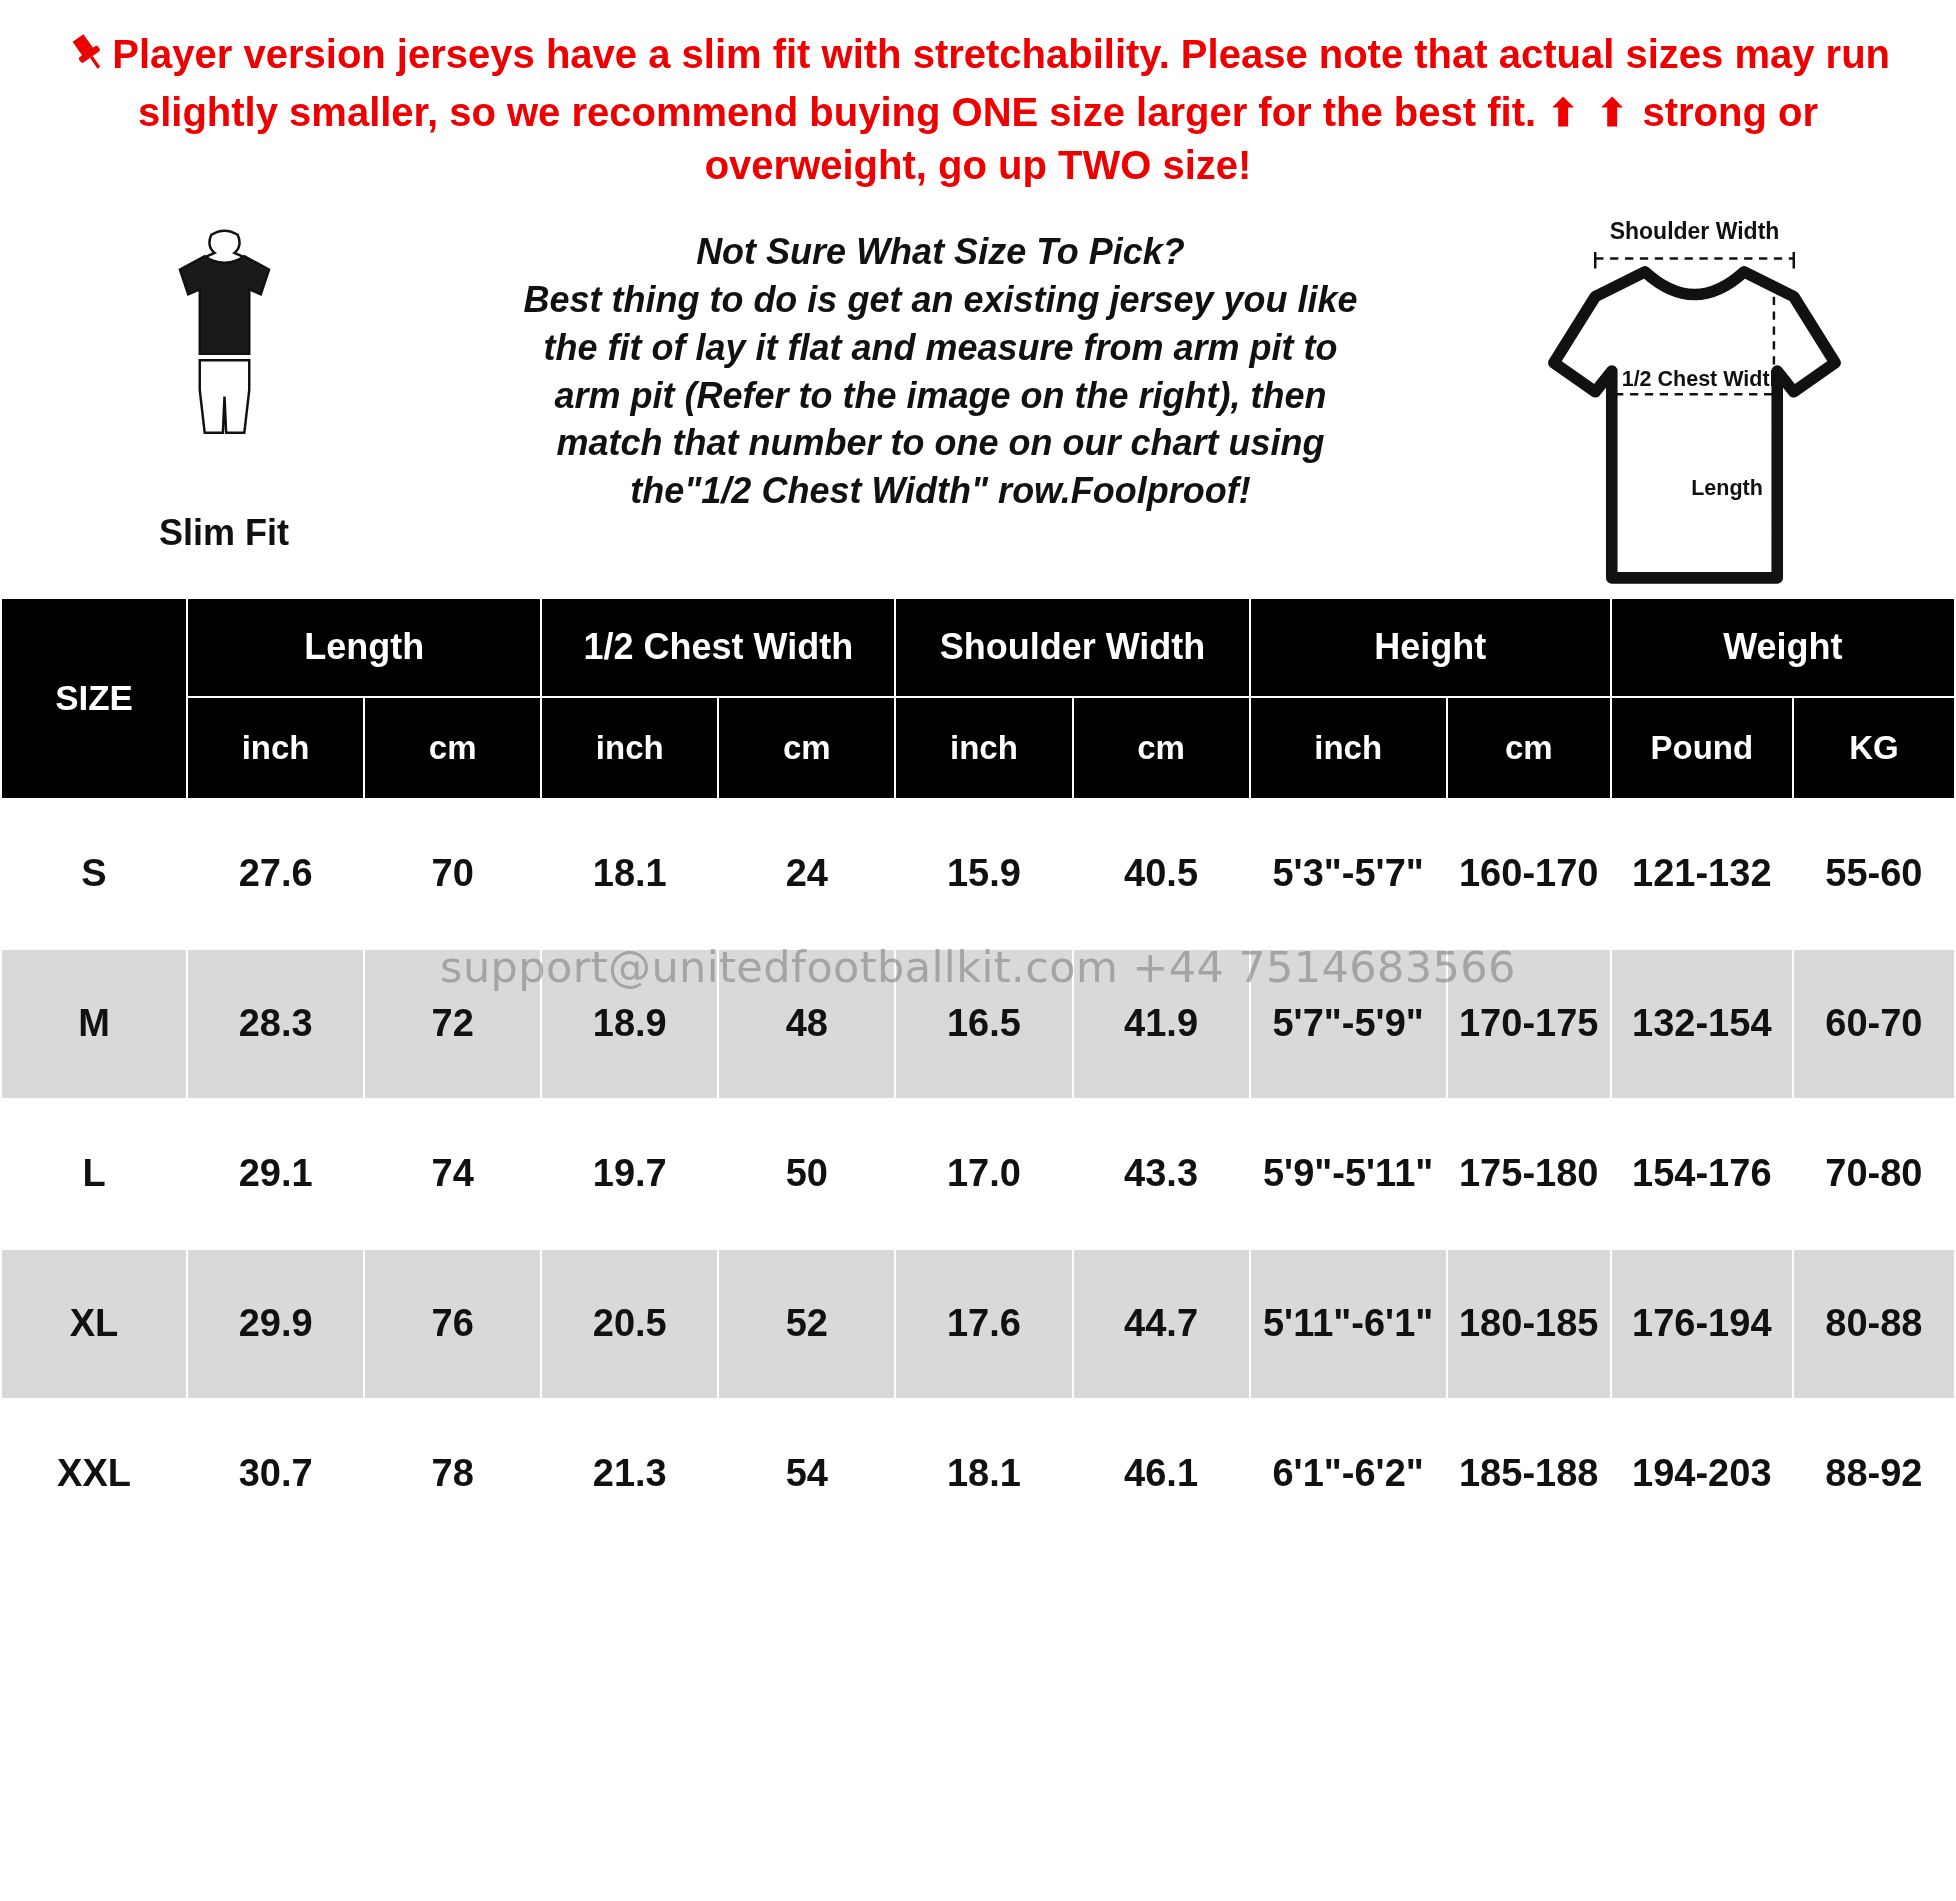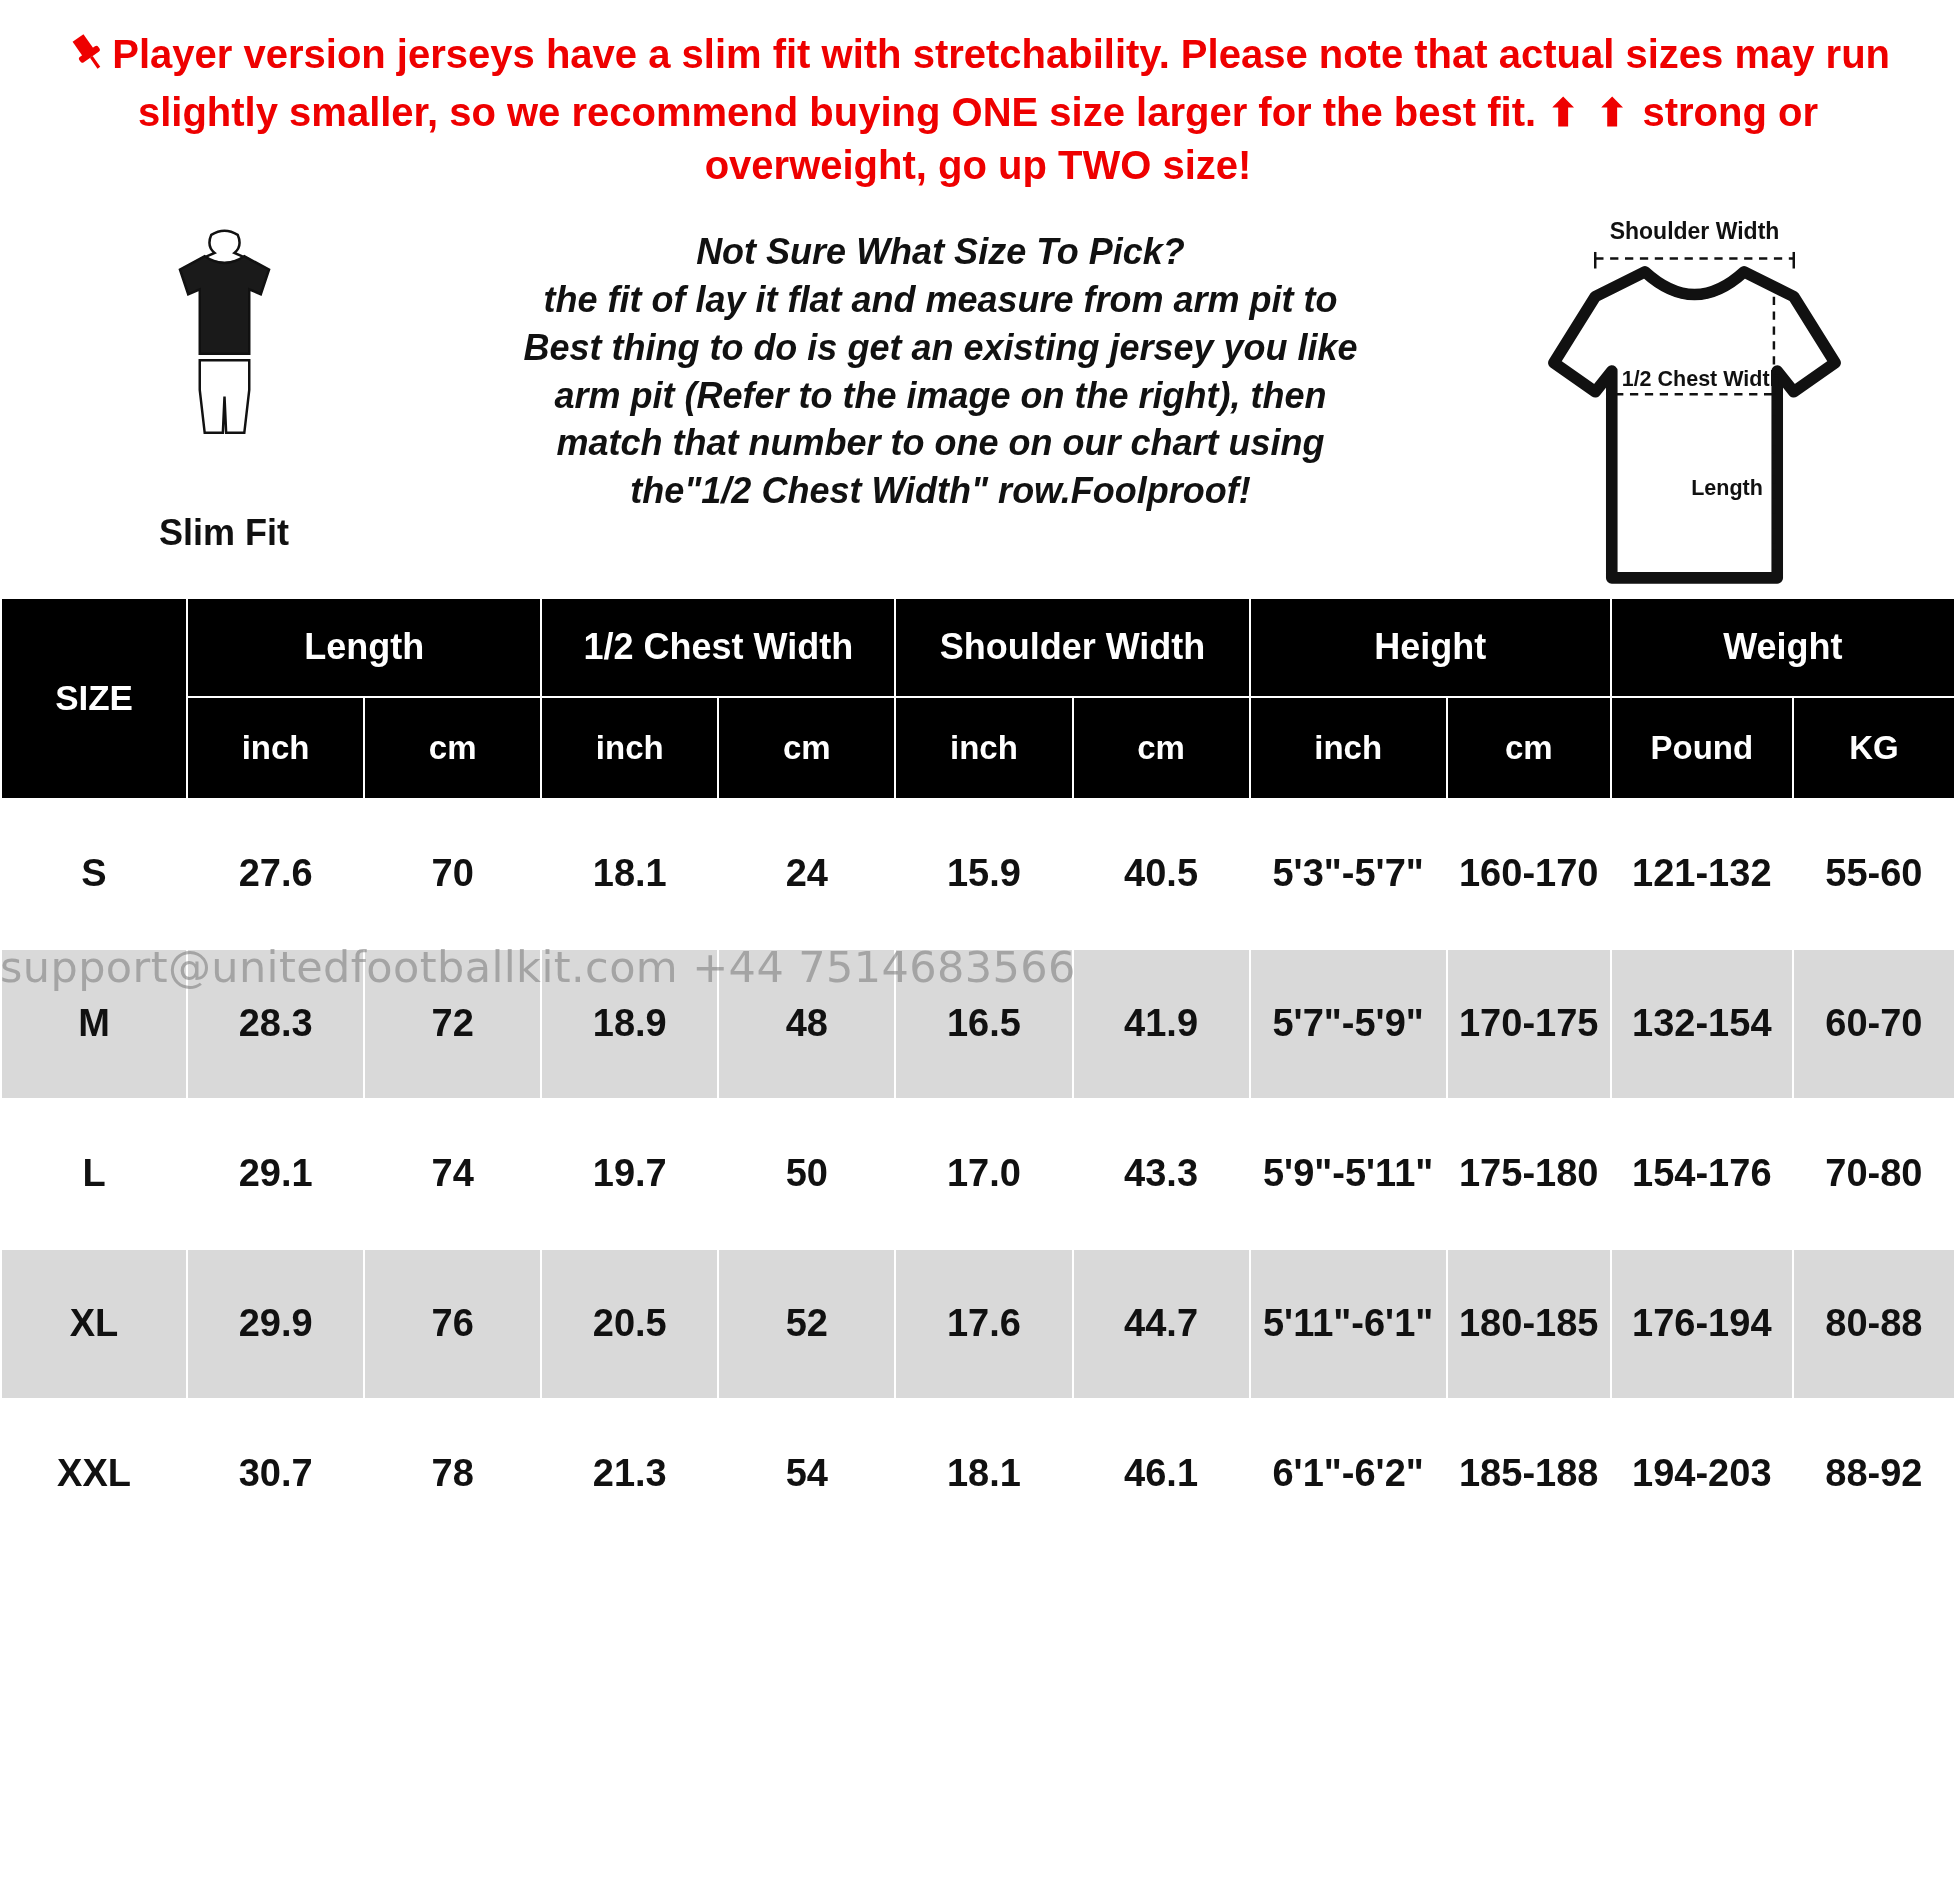--- a/index.html
+++ b/index.html
@@ -132,21 +132,21 @@
   col.c-h-cm  { width: 164px; }
   col.c-pound { width: 182px; }
   col.c-kg    { width: 162px; }
 
   
   .watermark {
     position: absolute;
     top: 942px;
     left: 0;
     width: 1956px;
-    text-align: left;
+    text-align: center;
     font-size: 43px;
     color: rgba(120,120,120,0.55);
     font-family: "DejaVu Sans", sans-serif;
     pointer-events: none;
     letter-spacing: 0.4px;
   }
 
   
   .shoulder-label {
     font-size: 23px;
@@ -187,22 +187,22 @@
           <path d="M76 34 q24 16 48 0 l30 16 -10 30 -14 -6 v78 h-60 v-78 l-14 6 -10 -30z" fill="#1a1a1a" stroke="#111" stroke-width="3"></path>
 
           <path d="M70 160 h60 v36 l-6 52 h-22 l-2 -44 -2 44 h-22 l-6 -52z" fill="#ffffff" stroke="#111" stroke-width="3"></path>
         </svg>
       </div>
       <div class="slim-label">Slim Fit</div>
     </div>
 
     <div class="col-mid">
       <div class="line">Not Sure What Size To Pick?</div>
+      <div class="line">Best thing to do is get an existing jersey you like</div>
       <div class="line">the fit of lay it flat and measure from arm pit to</div>
-      <div class="line">Best thing to do is get an existing jersey you like</div>
       <div class="line">arm pit (Refer to the image on the right), then</div>
       <div class="line">match that number to one on our chart using</div>
       <div class="line">the"1/2 Chest Width" row.Foolproof!</div>
     </div>
 
     <div class="col-right">
       <div class="shoulder-label">Shoulder Width</div>
       <div>
         <svg width="331" height="364" viewBox="0 0 400 440">
 

